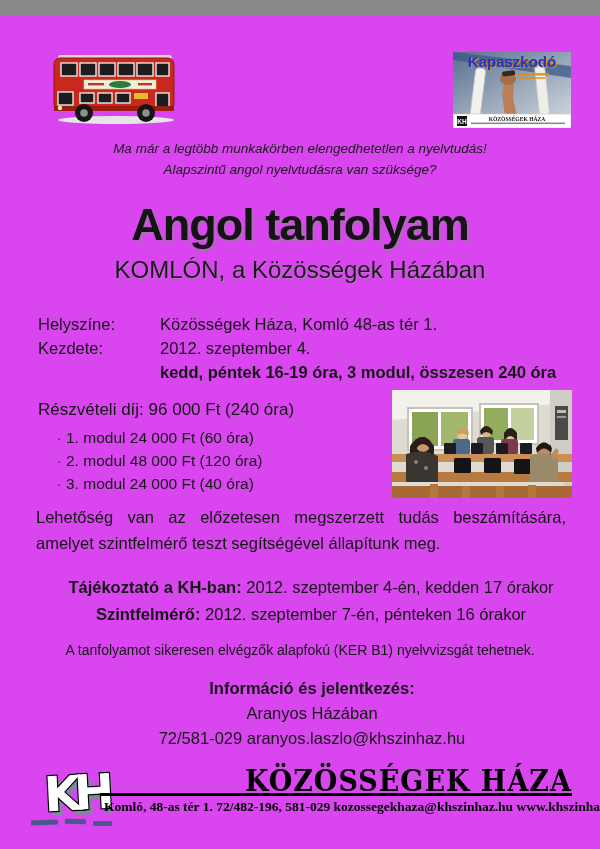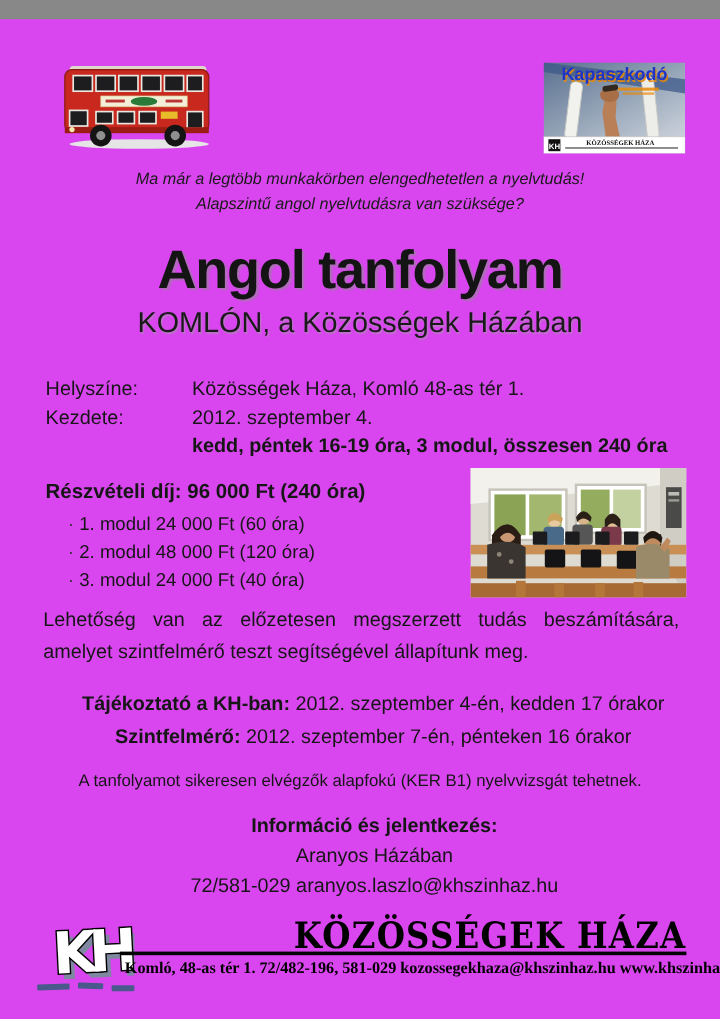--- a/index.html
+++ b/index.html
@@ -25,21 +25,21 @@
   .subtitle{position:absolute;left:0;top:240px;width:100%;text-align:center;
     font-size:24px;color:#1a1a1a;text-shadow:1px 1px 1px rgba(160,160,160,.5);}
   
   .details{position:absolute;left:38px;top:296px;width:530px;font-size:16.5px;line-height:24px;}
   .drow{display:flex;}
   .dlabel{width:122px;font-weight:normal;flex:0 0 122px;}
   .dvalue{flex:1;}
   .dvalue.bold{font-weight:bold;}
   
   .fees{position:absolute;left:38px;top:384px;width:350px;}
-  .fees-heading{font-size:17px;font-weight:bold;margin-bottom:6px;}
+  .fees-heading{font-size:17px;font-weight:normal;margin-bottom:6px;}
   .fee-item{display:flex;font-size:15.5px;line-height:23px;}
   .bullet{width:14px;margin-left:14px;flex:0 0 14px;text-align:center;color:#333;}
   
   .photo-wrap{position:absolute;left:392px;top:374px;width:180px;height:108px;}
   
   .credit{position:absolute;left:36px;top:488px;width:530px;
     font-size:16.5px;line-height:26px;text-align:justify;}
   
   .events{position:absolute;left:0;top:558px;width:100%;text-align:center;
     font-size:16.5px;line-height:27px;padding-left:11px;}

